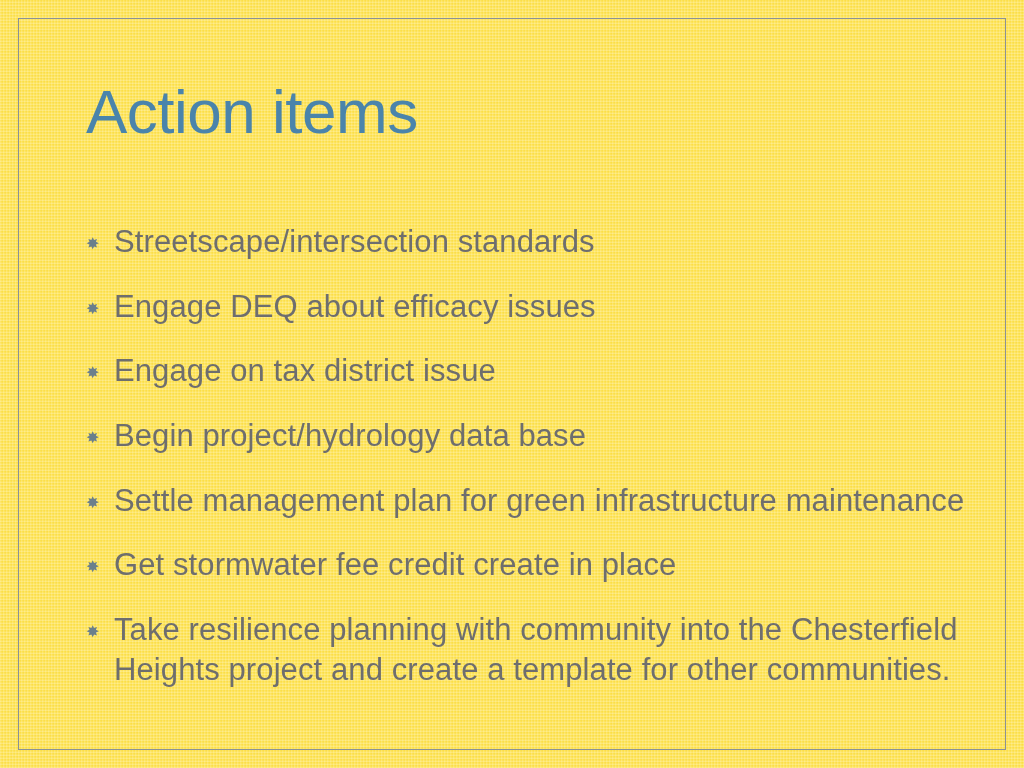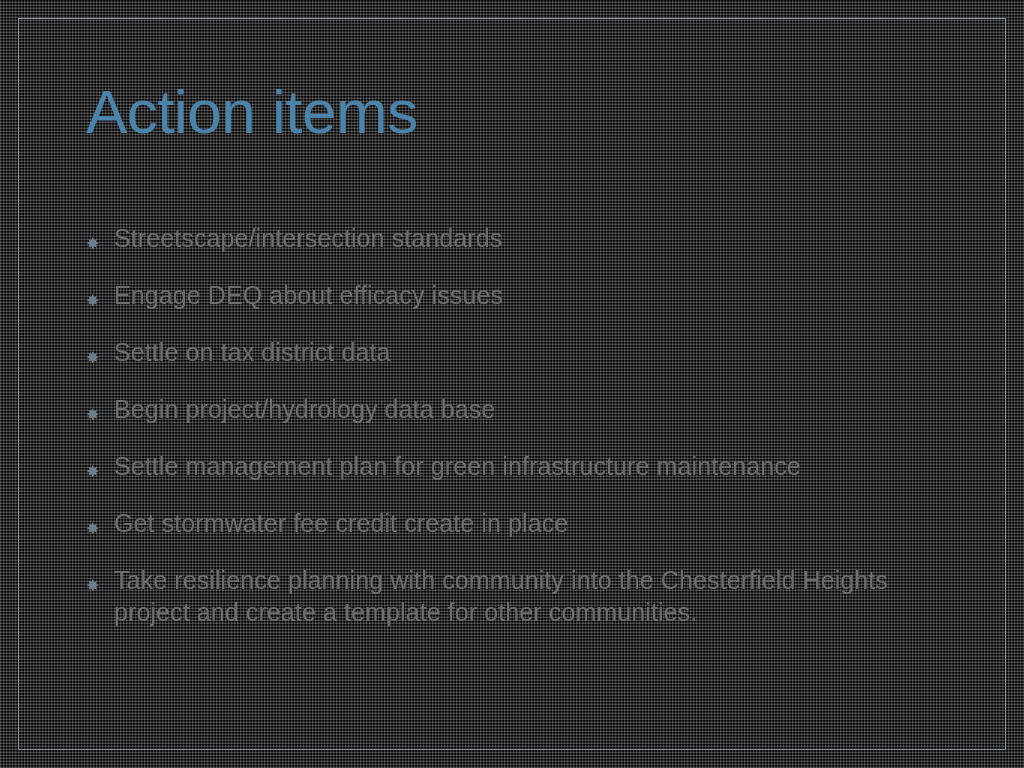--- a/index.html
+++ b/index.html
@@ -8,21 +8,21 @@
     width: 1024px;
     height: 768px;
     background: #e8e8e2;
     font-family: "Liberation Sans", sans-serif;
   }
 
   .slide {
     position: relative;
     width: 1024px;
     height: 768px;
-    background: #000000;
+    background: #fde047;
     box-sizing: border-box;
   }
 
   
   .slide::before {
     content: "";
     position: absolute;
     inset: 0;
     background-image:
       repeating-linear-gradient(0deg, rgba(255,255,255,0.30) 0px, rgba(255,255,255,0.0) 2px, rgba(0,0,0,0.012) 3px),
@@ -78,21 +78,21 @@
     margin-top: 14px;
     margin-right: 12px;
     color: #6b7f8c;
     font-size: 16px;
     line-height: 1;
     text-align: left;
   }
 
   .bullet-text {
     flex: 1 1 auto;
-    font-size: 25px;
+    font-size: 31px;
     color: #6e6e6e;
     line-height: 1.28;
     letter-spacing: 0.1px;
   }
 </style>
 </head>
 <body>
 
 <div class="slide">
   <div class="slide-border"></div>
@@ -107,21 +107,21 @@
         <span class="bullet-text">Streetscape/intersection standards</span>
       </div>
 
       <div class="bullet-row">
         <span class="bullet-marker">✸</span>
         <span class="bullet-text">Engage DEQ about efficacy issues</span>
       </div>
 
       <div class="bullet-row">
         <span class="bullet-marker">✸</span>
-        <span class="bullet-text">Settle on tax district data</span>
+        <span class="bullet-text">Engage on tax district issue</span>
       </div>
 
       <div class="bullet-row">
         <span class="bullet-marker">✸</span>
         <span class="bullet-text">Begin project/hydrology data base</span>
       </div>
 
       <div class="bullet-row">
         <span class="bullet-marker">✸</span>
         <span class="bullet-text">Settle management plan for green infrastructure maintenance</span>

